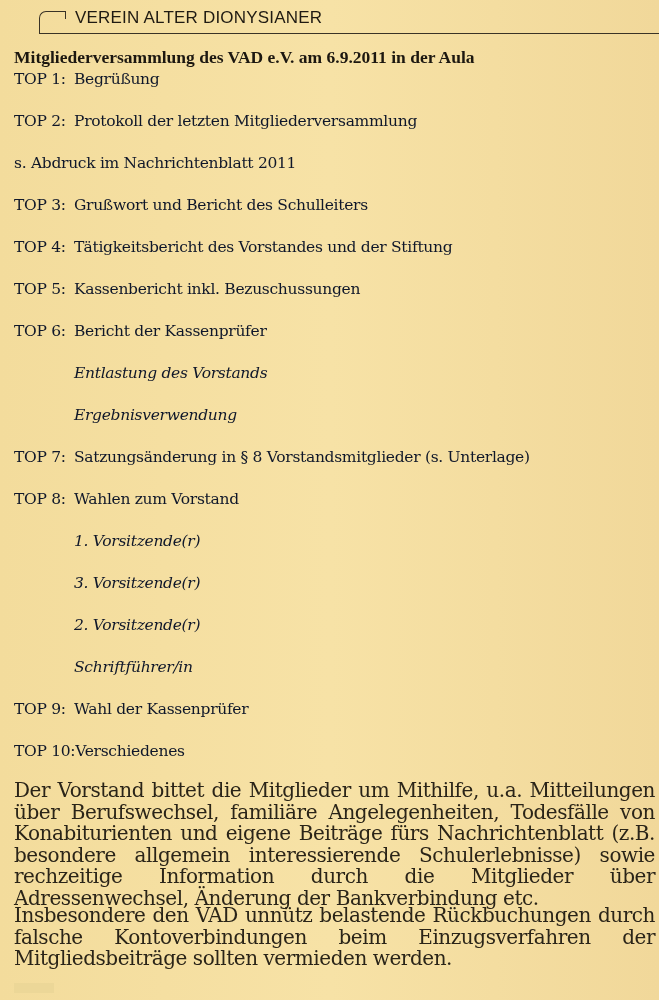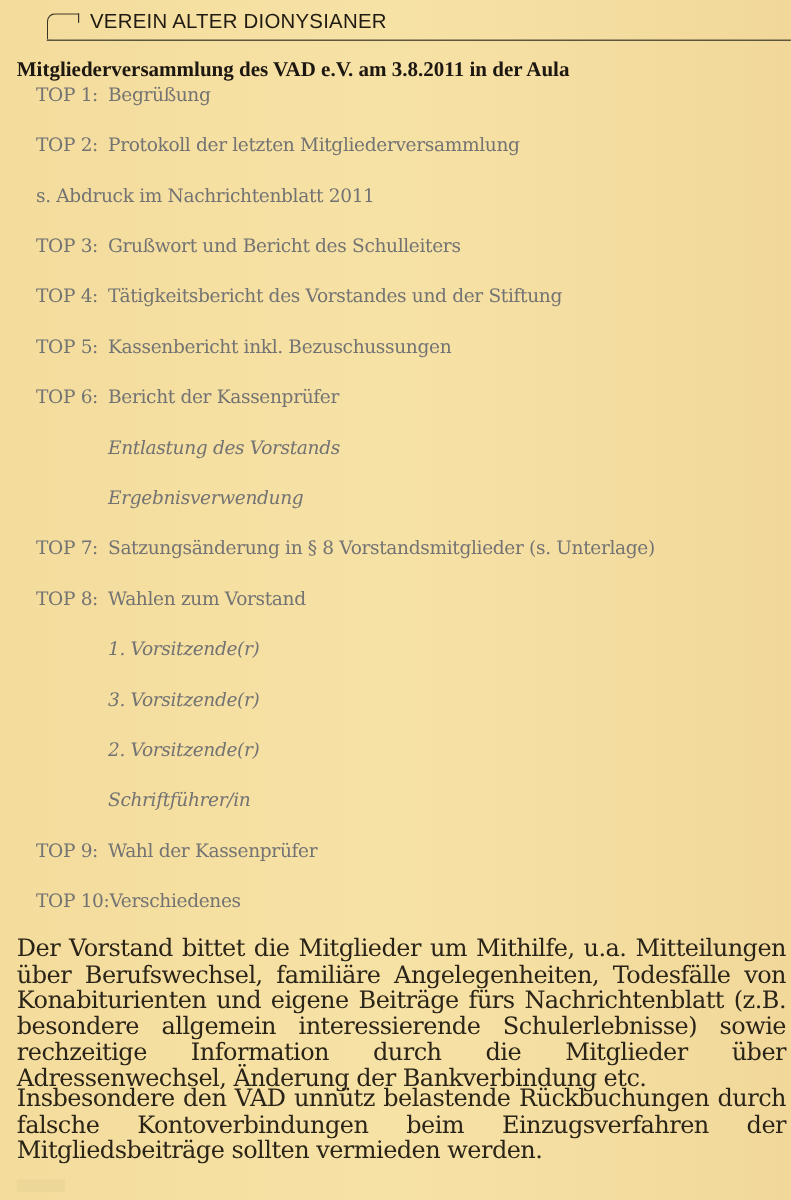--- a/index.html
+++ b/index.html
@@ -71,25 +71,25 @@
       white-space: nowrap;
     }
     .agenda {
       position: absolute;
       left: 14px;
       top: 70px;
       width: 640px;
     }
     .agenda-row {
       position: absolute;
-      left: 16px;
+      left: 0;
       font-family: "DejaVu Serif", serif;
       font-size: 15.5px;
       white-space: nowrap;
-      color: #737373;
+      color: #0f172a;
       letter-spacing: -0.3px;
     }
     .agenda-num {
       display: inline-block;
       width: 60px;
     }
     .agenda-sub {
       padding-left: 60px;
       font-style: italic;
     }
@@ -118,21 +118,21 @@
   </style>
 </head>
 <body>
 
 <div class="header">
   <span class="header-icon"></span>
   <span class="header-title">VEREIN ALTER DIONYSIANER</span>
   <div class="header-rule"></div>
 </div>
 
-<div class="title">Mitgliederversammlung des VAD e.V. am 3.8.2011 in der Aula</div>
+<div class="title">Mitgliederversammlung des VAD e.V. am 6.9.2011 in der Aula</div>
 
 <div class="agenda">
   <div class="agenda-row" style="top:0px">
     <span class="agenda-num">TOP 1:</span><span>Begrüßung</span>
   </div>
   <div class="agenda-row" style="top:42px">
     <span class="agenda-num">TOP 2:</span><span>Protokoll der letzten Mitgliederversammlung</span>
   </div>
   <div class="agenda-row" style="top:84px">
     <span>s. Abdruck im Nachrichtenblatt 2011</span>

